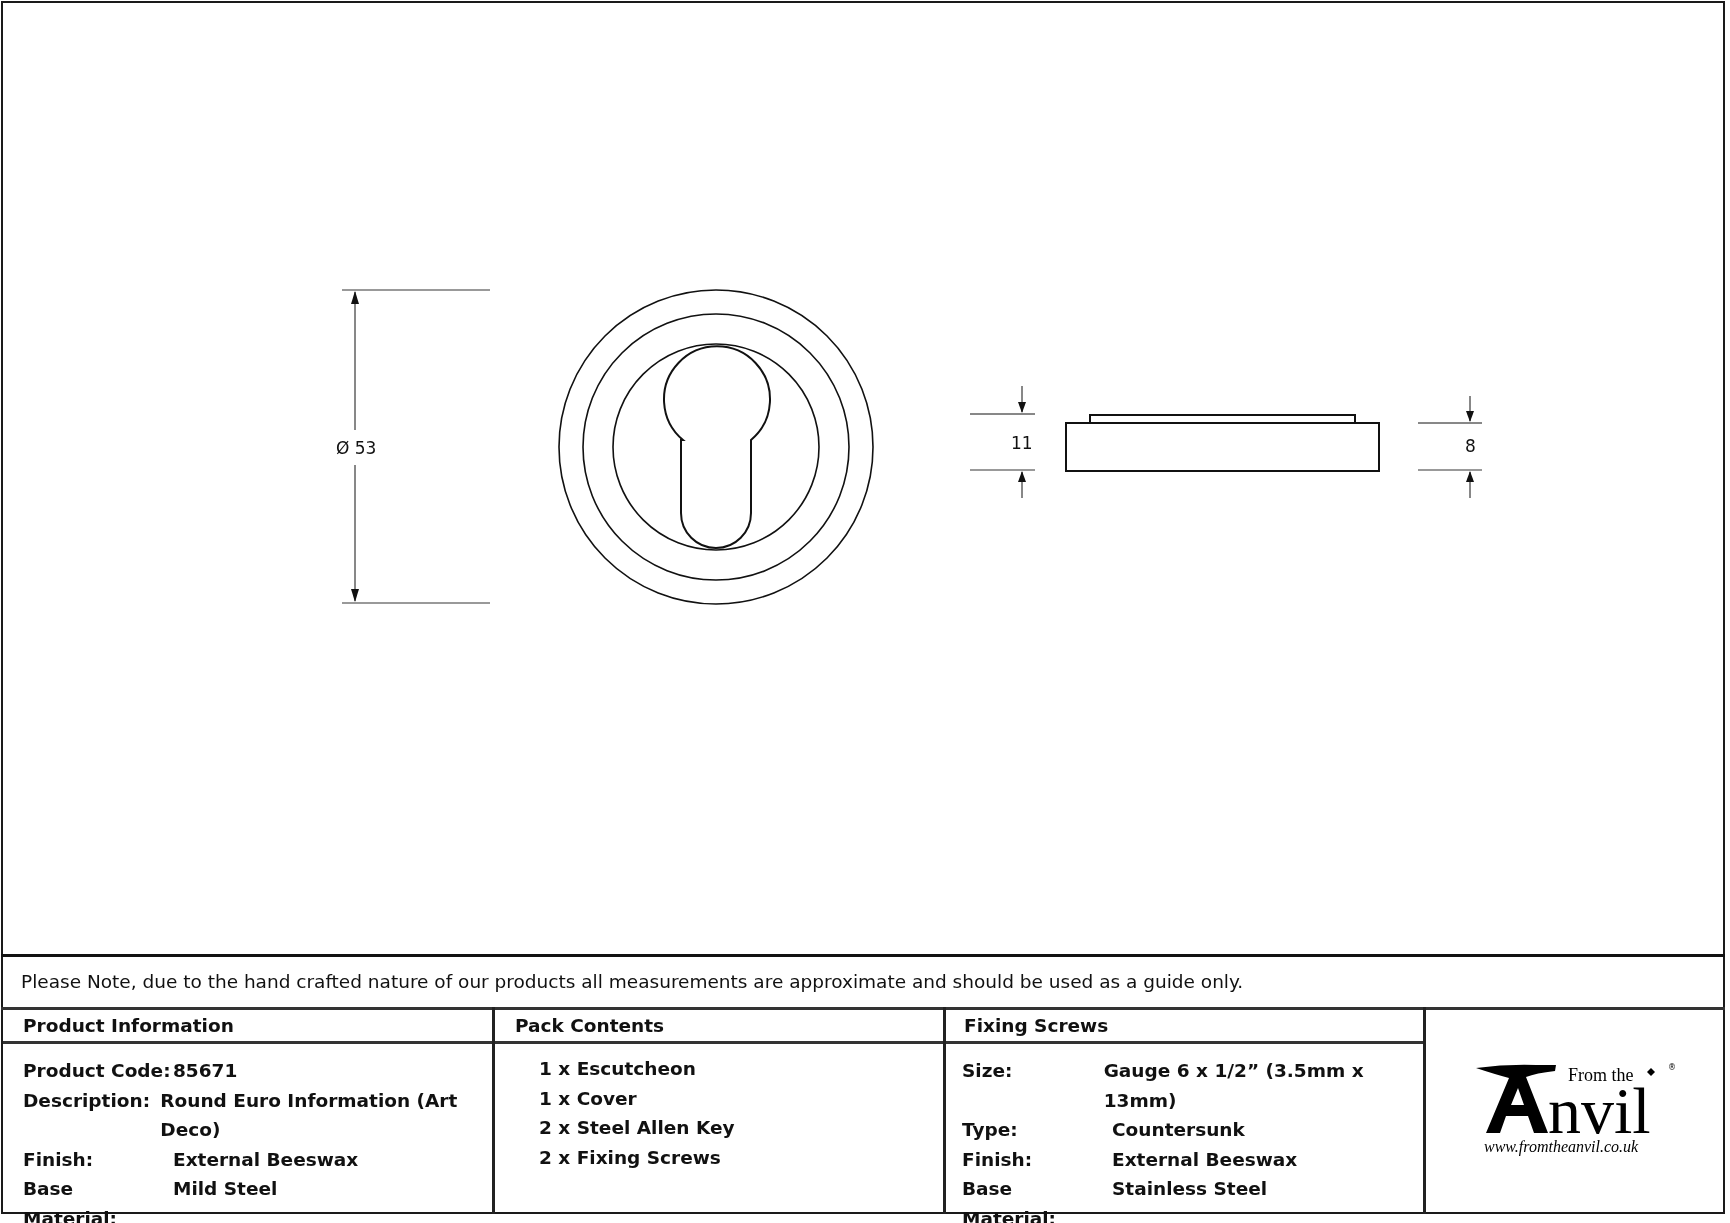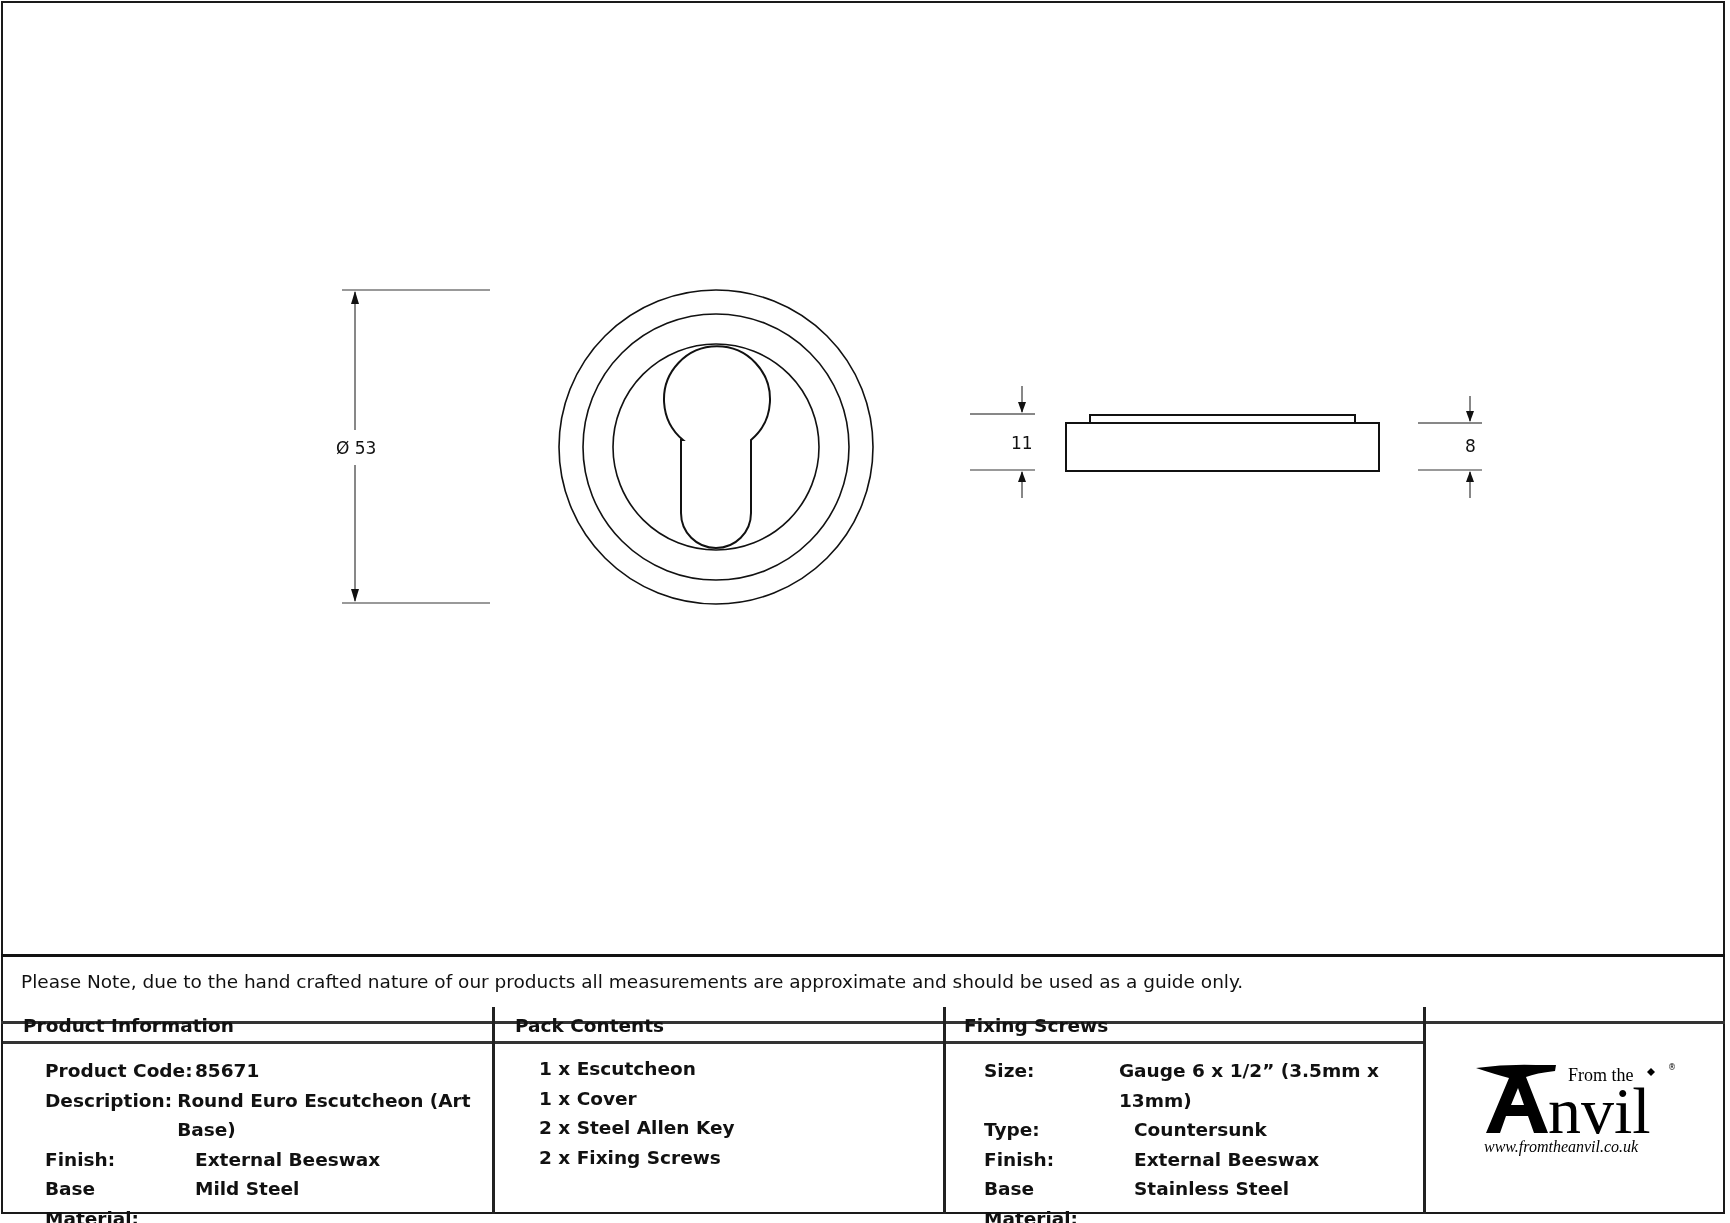--- a/index.html
+++ b/index.html
@@ -1,30 +1,30 @@
 <!DOCTYPE html>
 <html><head>
 <meta charset="utf-8">
 <style>
   html, body { margin: 0; padding: 0; background: #ffffff; }
   body { width: 1730px; height: 1223px; position: relative; overflow: hidden;
          font-family: "DejaVu Sans", "Liberation Sans", sans-serif; color: #111; }
   .sheet { position: absolute; left: 1px; top: 1px; width: 1724px; height: 1213px;
            border: 2px solid #1a1a1a; box-sizing: border-box; }
   .drawing { position: absolute; left: 0; top: 0; width: 1730px; height: 955px; }
-  .note-row { position: absolute; left: 1px; top: 954px; width: 1724px; height: 70px;
+  .note-row { position: absolute; left: 1px; top: 954px; width: 1724px; height: 56px;
               border-top: 3px solid #111; border-bottom: 3px solid #333; box-sizing: border-box; }
   .note-row span { position: absolute; left: 20px; top: 14px; font-size: 18.5px; }
   .col { position: absolute; top: 1007px; height: 207px; box-sizing: border-box; font-weight: bold; }
   .col-head { position: absolute; left: 0; top: 0; right: 0; height: 37px;
               border-bottom: 3px solid #333; box-sizing: border-box; }
   .col-head span { position: absolute; left: 20px; top: 8px; font-size: 18.5px; }
   .divider { position: absolute; top: 1007px; height: 207px; width: 3px; background: #222; }
   .kv { position: absolute; top: 49px; left: 20px; font-size: 18.5px; line-height: 29.5px; }
-  .kv .row { display: flex; margin-left: 22px; }
+  .kv .row { display: flex; }
   .kv .k { width: 150px; }
   .list { position: absolute; top: 47px; left: 20px; font-size: 18.5px; line-height: 29.5px; margin-left: 24px; }
   .dimtext { font-family: "DejaVu Sans", sans-serif; font-size: 17px; fill: #111; }
   .logo { position: absolute; left: 1476px; top: 1060px; width: 210px; height: 100px; }
 </style>
 </head>
 <body>
 
 <div class="sheet"></div>
 
@@ -81,21 +81,21 @@
   <div class="col-head">
     <span>Product Information</span>
   </div>
   <div class="kv">
     <div class="row">
       <span class="k">Product Code:</span>
       <span>85671</span>
     </div>
     <div class="row">
       <span class="k">Description:</span>
-      <span>Round Euro Escutcheon (Art Base)</span>
+      <span>Round Euro Information (Art Deco)</span>
     </div>
     <div class="row">
       <span class="k">Finish:</span>
       <span>External Beeswax</span>
     </div>
     <div class="row">
       <span class="k">Base Material:</span>
       <span>Mild Steel</span>
     </div>
   </div>

